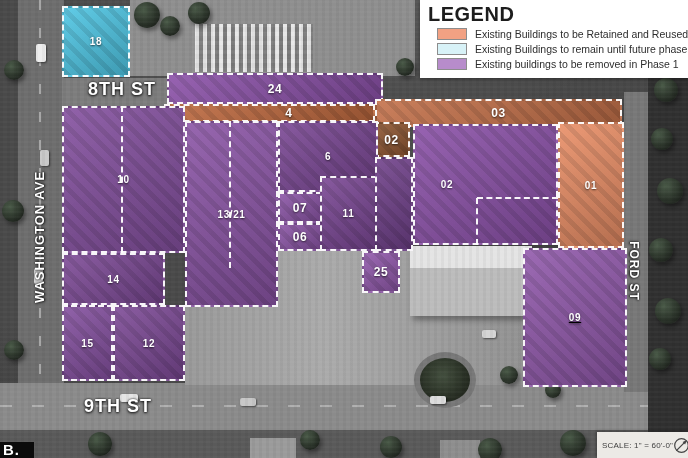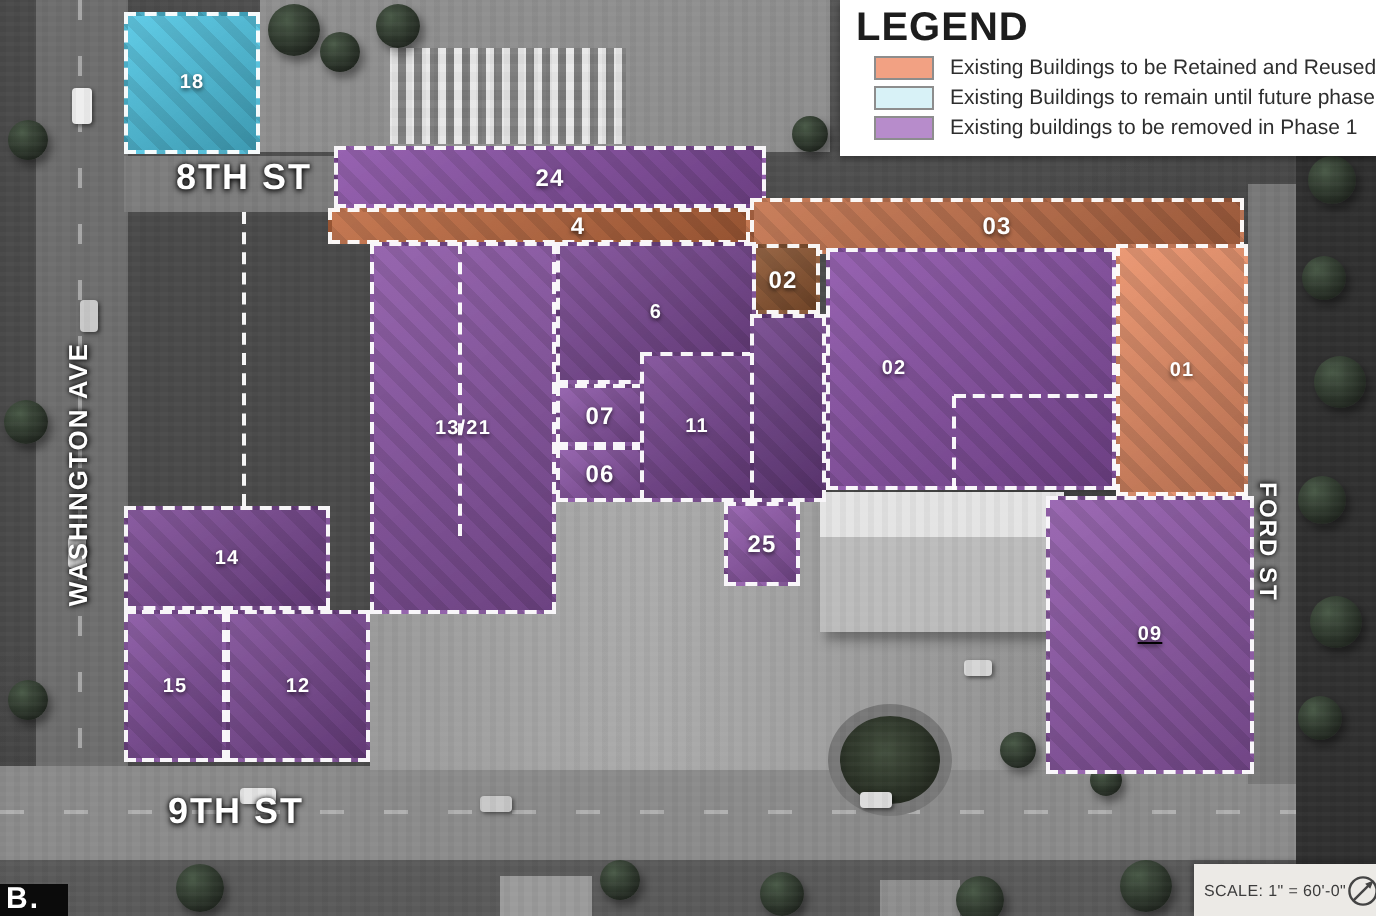--- a/index.html
+++ b/index.html
@@ -125,20 +125,23 @@
       </div>
       <div class="bld" style="left: 373px; top: 122px; width: 37px; height: 35px; background: linear-gradient(145deg, rgba(255, 255, 255, 0.1), rgba(0, 0, 0, 0.22)), repeating-linear-gradient(45deg, rgba(0, 0, 0, 0.1) 0px, rgba(0, 0, 0, 0.1) 5px, transparent 5px, transparent 11px), rgb(143, 87, 50);">
         <span class="bl sm">02</span>
       </div>
       <div class="bld" style="left: 413px; top: 124px; width: 145px; height: 121px; background: linear-gradient(145deg, rgba(255, 255, 255, 0.1), rgba(0, 0, 0, 0.22)), repeating-linear-gradient(45deg, rgba(0, 0, 0, 0.1) 0px, rgba(0, 0, 0, 0.1) 5px, transparent 5px, transparent 11px), rgb(139, 81, 168); padding-right: 77px;">
         <span class="bl">02</span>
       </div>
       <div class="bld" style="left: 558px; top: 122px; width: 66px; height: 126px; background: linear-gradient(145deg, rgba(255, 255, 255, 0.1), rgba(0, 0, 0, 0.22)), repeating-linear-gradient(45deg, rgba(0, 0, 0, 0.1) 0px, rgba(0, 0, 0, 0.1) 5px, transparent 5px, transparent 11px), rgb(233, 142, 102);">
         <span class="bl">01</span>
       </div>
+      <div class="bld" style="left: 62px; top: 106px; width: 123px; height: 147px; background: linear-gradient(145deg, rgba(255, 255, 255, 0.1), rgba(0, 0, 0, 0.22)), repeating-linear-gradient(45deg, rgba(0, 0, 0, 0.1) 0px, rgba(0, 0, 0, 0.1) 5px, transparent 5px, transparent 11px), rgb(132, 80, 159);">
+        <span class="bl">10</span>
+      </div>
       <div class="bld" style="left: 62px; top: 253px; width: 103px; height: 52px; background: linear-gradient(145deg, rgba(255, 255, 255, 0.1), rgba(0, 0, 0, 0.22)), repeating-linear-gradient(45deg, rgba(0, 0, 0, 0.1) 0px, rgba(0, 0, 0, 0.1) 5px, transparent 5px, transparent 11px), rgb(125, 74, 150);">
         <span class="bl">14</span>
       </div>
       <div class="bld" style="left: 62px; top: 305px; width: 51px; height: 76px; background: linear-gradient(145deg, rgba(255, 255, 255, 0.1), rgba(0, 0, 0, 0.22)), repeating-linear-gradient(45deg, rgba(0, 0, 0, 0.1) 0px, rgba(0, 0, 0, 0.1) 5px, transparent 5px, transparent 11px), rgb(132, 80, 159);">
         <span class="bl">15</span>
       </div>
       <div class="bld" style="left: 113px; top: 305px; width: 72px; height: 76px; background: linear-gradient(145deg, rgba(255, 255, 255, 0.1), rgba(0, 0, 0, 0.22)), repeating-linear-gradient(45deg, rgba(0, 0, 0, 0.1) 0px, rgba(0, 0, 0, 0.1) 5px, transparent 5px, transparent 11px), rgb(125, 74, 150);">
         <span class="bl">12</span>
       </div>
       <div class="bld" style="left: 185px; top: 121px; width: 93px; height: 186px; background: linear-gradient(145deg, rgba(255, 255, 255, 0.1), rgba(0, 0, 0, 0.22)), repeating-linear-gradient(45deg, rgba(0, 0, 0, 0.1) 0px, rgba(0, 0, 0, 0.1) 5px, transparent 5px, transparent 11px), rgb(139, 85, 166);">

